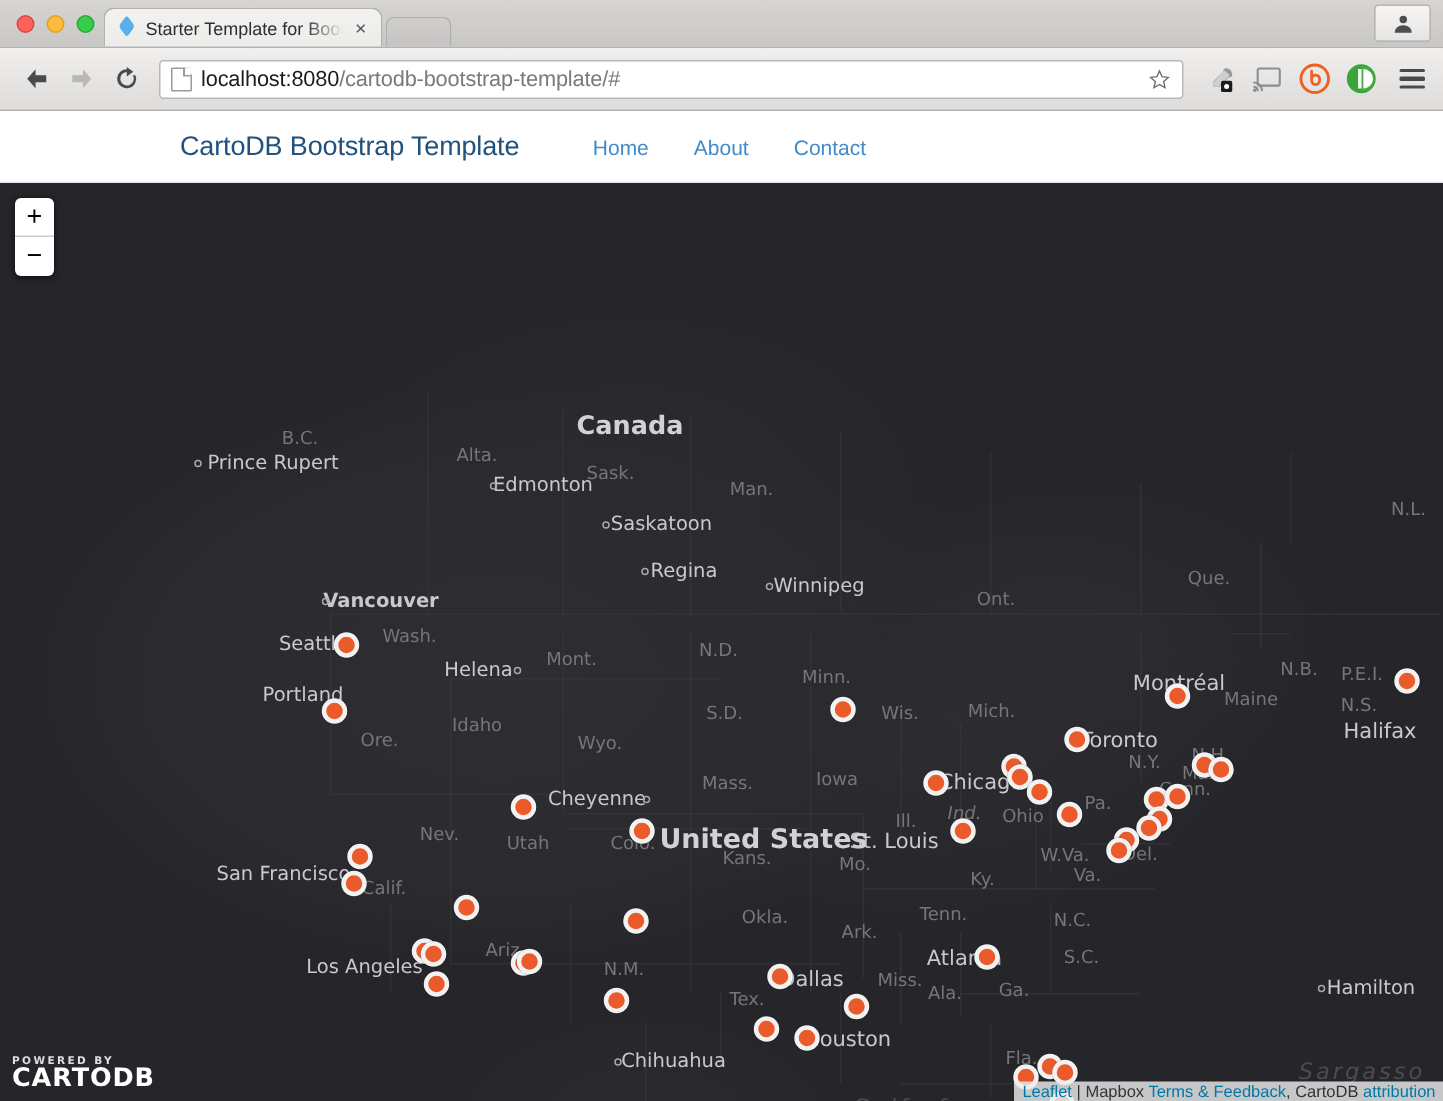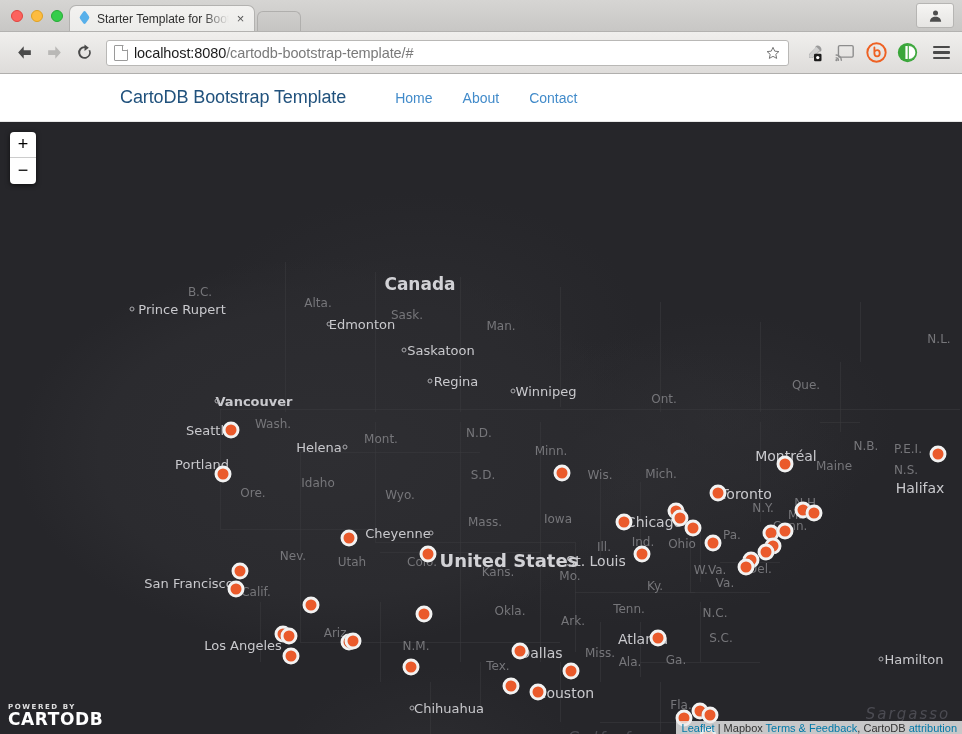--- a/index.html
+++ b/index.html
@@ -426,21 +426,21 @@
         <div class="mlabel state" style="left: 710px; top: 448px;">W.Va.</div>
         <div class="mlabel state" style="left: 725px; top: 461px;">Va.</div>
         <div class="mlabel state" style="left: 655px; top: 464px;">Ky.</div>
         <div class="mlabel state" style="left: 629px; top: 487px;">Tenn.</div>
         <div class="mlabel state" style="left: 715px; top: 491px;">N.C.</div>
         <div class="mlabel state" style="left: 701px; top: 516px; margin-left: 20px;">S.C.</div>
         <div class="mlabel state" style="left: 676px; top: 538px;">Ga.</div>
         <div class="mlabel state" style="left: 630px; top: 540px;">Ala.</div>
         <div class="mlabel state" style="left: 600px; top: 531px;">Miss.</div>
         <div class="mlabel state" style="left: 681px; top: 583px;">Fla.</div>
-        <div class="mlabel state" style="left: 643px; top: 420px;">Ind.</div>
+        <div class="mlabel state" style="left: 643px; top: 420px; font-style: italic;">Ind.</div>
         <div class="mlabel sea" style="left: 600px; top: 616px;">Gulf of</div>
         <div class="mlabel sea" style="left: 908px; top: 592px;">Sargasso</div>
         <div class="mlabel city" style="left: 182px; top: 187px;">Prince Rupert</div>
         <div class="citydot" style="left: 131.8px; top: 187px;"></div>
         <div class="mlabel city" style="left: 362px; top: 202px;">Edmonton</div>
         <div class="citydot" style="left: 328.8px; top: 202px;"></div>
         <div class="mlabel city" style="left: 441px; top: 228px;">Saskatoon</div>
         <div class="citydot" style="left: 404.4px; top: 228px;"></div>
         <div class="mlabel city" style="left: 456px; top: 259px;">Regina</div>
         <div class="citydot" style="left: 429.6px; top: 259px;"></div>

